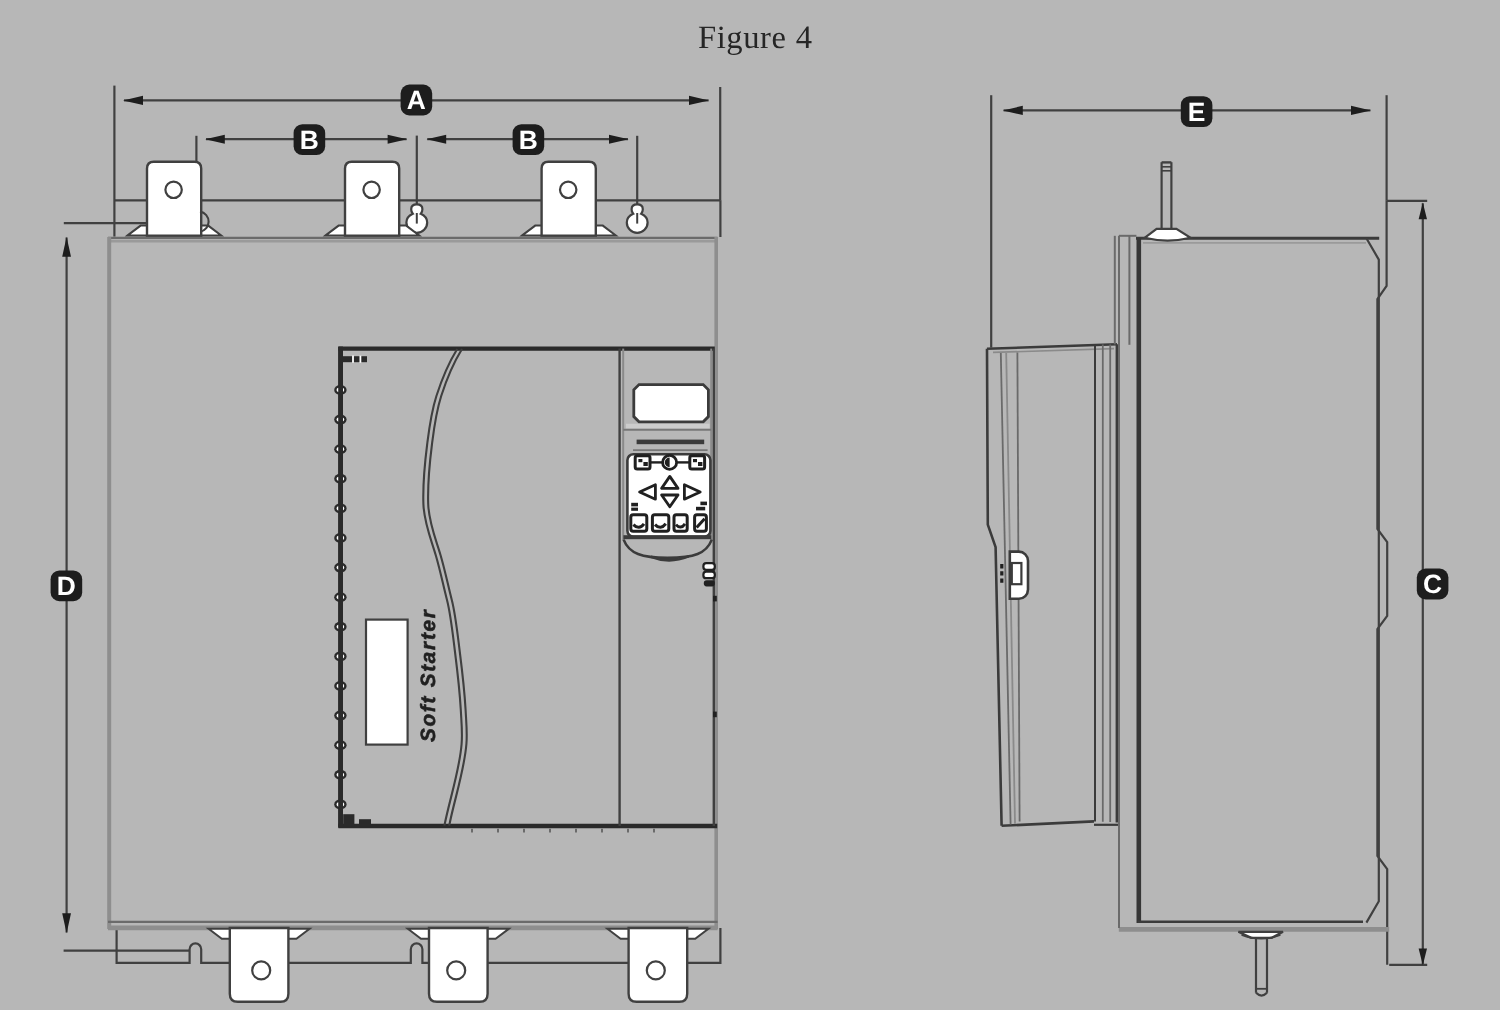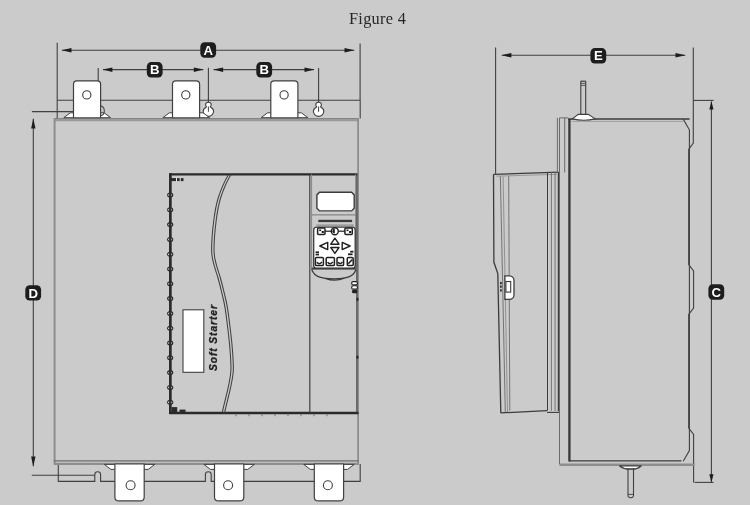--- a/index.html
+++ b/index.html
@@ -1,16 +1,16 @@
 <!DOCTYPE html>
 <html><head>
 <meta charset="utf-8">
 <style>
   html,body{margin:0;padding:0;background:#ffffff;}
-  .page{position:relative;transform:translateZ(0);filter:grayscale(1);width:750px;height:505px;background:#5eead4;overflow:hidden;
+  .page{position:relative;transform:translateZ(0);filter:grayscale(1);width:750px;height:505px;background:#fca5a5;overflow:hidden;
         font-family:"Liberation Sans", sans-serif;}
   svg{position:absolute;left:0;top:0;}
   text{font-family:"Liberation Sans", sans-serif;}
   .ser{font-family:"Liberation Serif", serif;}
   .badge{fill:#211c1d;}
   .bl{fill:#ffffff;font-weight:bold;font-size:13.2px;text-anchor:middle;}
 </style>
 </head>
 <body>
 <div class="page">

